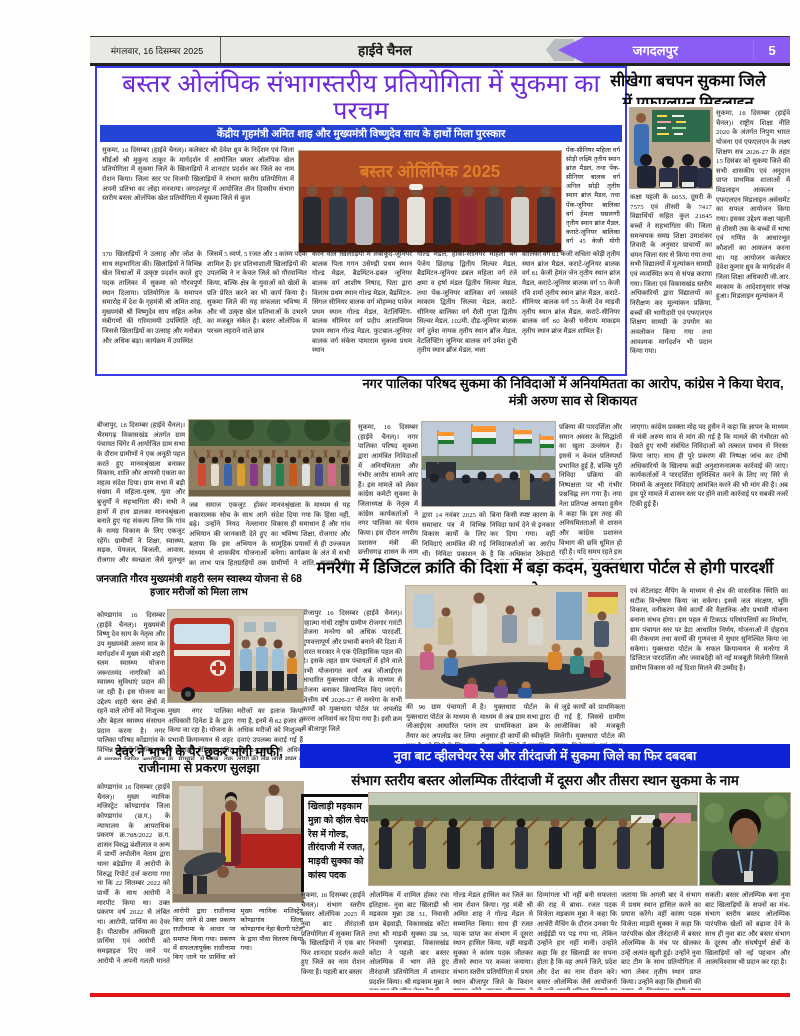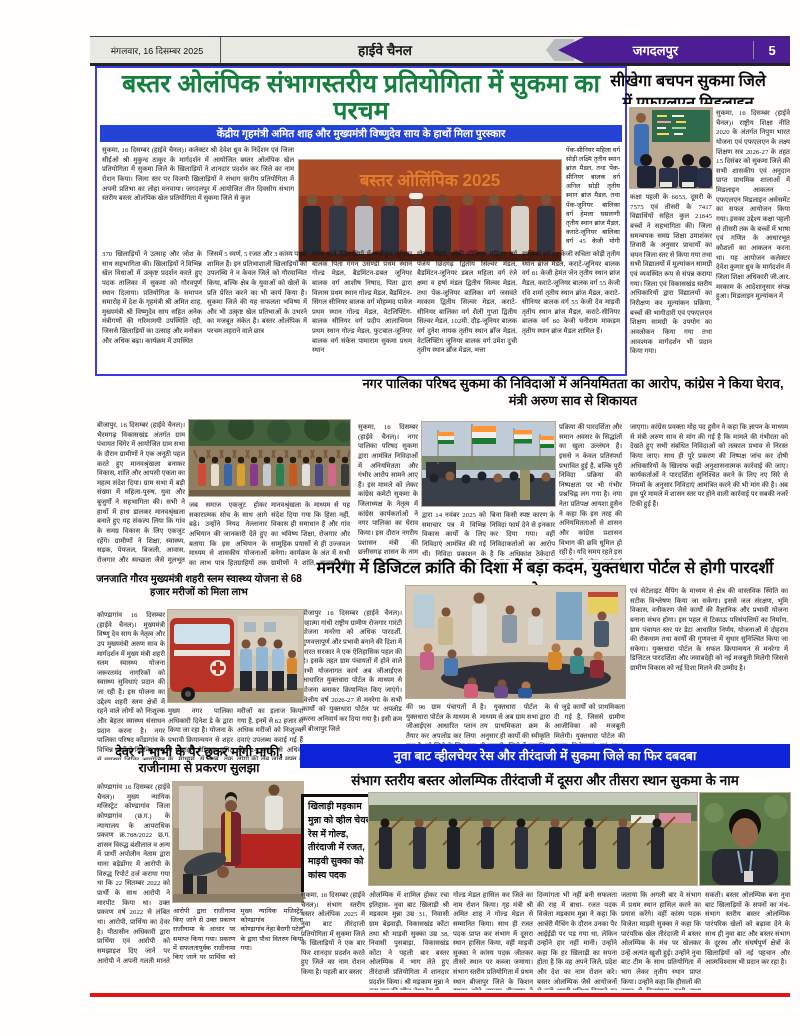--- a/index.html
+++ b/index.html
@@ -8,27 +8,27 @@
   .bt{position:absolute;font-family:"Liberation Serif",serif;font-size:6.8px;line-height:1.42;text-align:justify;color:#17171a;overflow:hidden;word-break:break-word}
   .hl{position:absolute;font-weight:800;color:#0b0b0d;text-align:center;overflow:hidden;font-family:"Liberation Sans",sans-serif}
   .photo{position:absolute;overflow:hidden;background:#888;outline:1px solid #b9ac98}
   .photo svg{display:block;width:100%;height:100%}
   
   .strip{position:absolute;left:90px;top:36px;width:700px;height:26px;background:#e9e9e4;border-top:1.5px solid #3a3a3a;border-bottom:3px solid #222}
   .datecell{position:absolute;left:4px;top:0;width:126px;height:100%;display:flex;align-items:center;justify-content:center;border-right:1.2px solid #555;font-size:9px;font-weight:400;color:#111}
   .mast{position:absolute;left:140px;right:250px;top:0;height:100%;display:flex;align-items:center;justify-content:center;font-size:13.5px;font-weight:800;color:#151515}
   .edwrap{position:absolute;right:0;top:0;height:100%;width:250px}
   .chev{position:absolute;left:6px;top:2px;width:28px;height:22px;background:#b9bdbf;clip-path:polygon(100% 0,30% 0,0 50%,30% 100%,100% 100%)}
-  .edbox{position:absolute;left:18px;right:0;top:0;bottom:0;background:#4c1d95;clip-path:polygon(26px 0,100% 0,100% 100%,26px 100%,0 50%);display:flex;align-items:center;color:#fff}
+  .edbox{position:absolute;left:18px;right:0;top:0;bottom:0;background:#8b5cf6;clip-path:polygon(26px 0,100% 0,100% 100%,26px 100%,0 50%);display:flex;align-items:center;color:#fff}
   .edname{flex:1;text-align:center;font-weight:800;font-size:13px}
   .pgsep{width:1px;height:68%;background:#8b8f92}
   .pgnum{width:36px;text-align:center;font-weight:800;font-size:13px}
   
   .leadbox{position:absolute;left:95px;top:66px;width:528px;height:306px;border:2px solid #3a3ae6;background:#fff}
-  .leadhl{position:absolute;top:2px;left:24px;right:24px;font-size:25px;line-height:1.06;font-weight:700;text-align:center;color:#15803d;font-family:"Liberation Sans",sans-serif}
+  .leadhl{position:absolute;top:2px;left:24px;right:24px;font-size:25px;line-height:1.06;font-weight:400;text-align:center;color:#6d28d9;font-family:"Liberation Sans",sans-serif}
   .subbar{position:absolute;top:57px;left:3px;right:3px;height:17px;background:#2444d6;color:#fff;font-weight:700;font-size:10.5px;text-align:center;line-height:17px;overflow:hidden}
   .banner{position:absolute;left:300px;top:744px;width:490px;height:24px;background:#0d23d8;color:#fff;font-weight:800;font-size:12.5px;text-align:center;line-height:24px;overflow:hidden}
   .hbox{position:absolute;border-top:3px solid #101010;border-left:3px solid #101010;padding:3px 1px 0 4px;font-weight:800;font-size:9.2px;line-height:1.5;color:#101012;text-align:left;overflow:hidden;font-family:"Liberation Sans",sans-serif}
   .redline{position:absolute;left:90px;top:993px;width:700px;height:4px;background:#e21414}
 </style>
 </head>
 <body>
 
 <div class="page">
 
@@ -42,21 +42,21 @@
         <span class="pgsep"></span>
         <span class="pgnum">5</span>
       </div>
     </div>
   </div>
 
   <div class="leadbox">
     <div class="leadhl">बस्तर ओलंपिक संभागस्तरीय प्रतियोगिता में सुकमा का परचम</div>
     <div class="subbar">केंद्रीय गृहमंत्री अमित शाह और मुख्यमंत्री विष्णुदेव साय के हाथों मिला पुरस्कार</div>
     <div class="bt" style="left:5px;top:77px;width:192px;height:100px">सुकमा, 16 दिसम्बर (हाईवे चैनल)। कलेक्टर श्री देवेश ध्रुव के निर्देशन एवं जिला सीईओ श्री मुकुन्द ठाकुर के मार्गदर्शन में आयोजित बस्तर ओलंपिक खेल प्रतियोगिता में सुकमा जिले के खिलाड़ियों ने शानदार प्रदर्शन कर जिले का नाम रोशन किया। जिला स्तर पर विजयी खिलाड़ियों ने संभाग स्तरीय प्रतियोगिता में अपनी प्रतिभा का लोहा मनवाया। जगदलपुर में आयोजित तीन दिवसीय संभाग स्तरीय बस्तर ओलंपिक खेल प्रतियोगिता में सुकमा जिले से कुल</div>
-    <div class="photo" style="left:202px;top:92px;width:262px;height:101px">
+    <div class="photo" style="left:202px;top:83px;width:262px;height:101px">
       <svg viewBox="0 0 262 101" preserveAspectRatio="none">
         <rect width="262" height="101" fill="#93381f"></rect>
         <rect width="262" height="36" fill="#a84a25"></rect>
         <text x="131" y="26" font-size="17" font-weight="bold" fill="#ef8c2e" opacity="0.8" text-anchor="middle">बस्तर ओलिंपिक 2025</text>
         <rect y="92" width="262" height="9" fill="#4a1c10"></rect>
         <g>
           <circle cx="13" cy="40" r="5.5" fill="#7c523a"></circle>
             <rect x="4" y="46" width="18" height="48" rx="4" fill="#262a33"></rect>
           <circle cx="39" cy="40" r="5.5" fill="#7c523a"></circle>
             <rect x="30" y="46" width="18" height="48" rx="4" fill="#343946"></rect>

